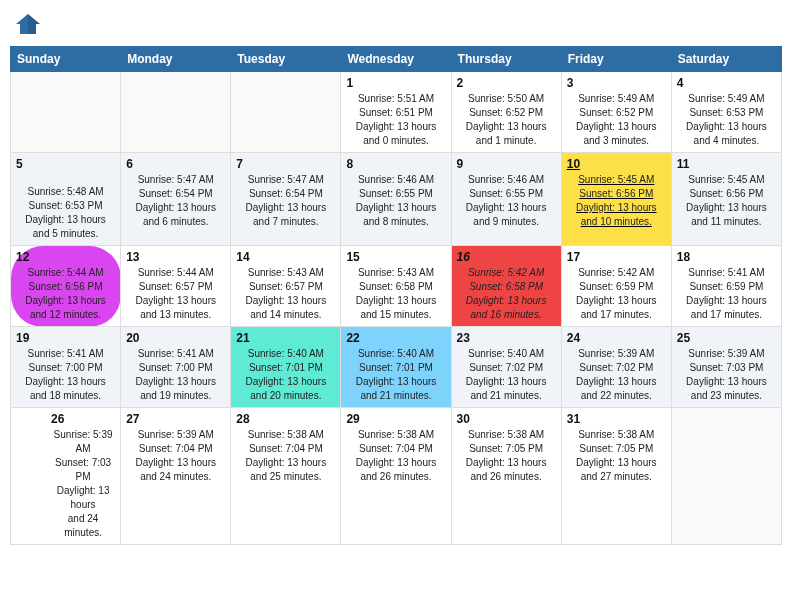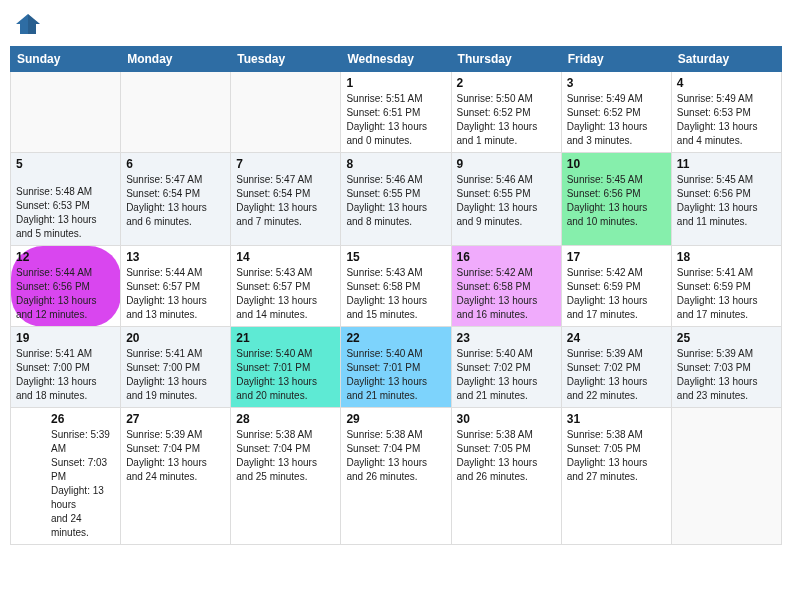--- a/index.html
+++ b/index.html
@@ -78,20 +78,21 @@
       font-weight: bold;
       font-size: 12px;
       color: #111;
       display: block;
       margin-bottom: 2px;
     }
     .day-info {
       color: #222;
       font-size: 10px;
       line-height: 1.4;
+      text-align: center;
     }
     .empty-cell {
       background: #f9f9f9 !important;
     }
   </style>
 </head>
 <body>
 
 <div class="header">
   <div class="logo">
@@ -188,21 +189,21 @@
 Daylight: 13 hours
 and 8 minutes.</div>
         </td>
         <td style="background-color: rgb(240, 244, 248);">
           <span class="day-num">9</span>
           <div class="day-info" style="white-space: pre-line;">Sunrise: 5:46 AM
 Sunset: 6:55 PM
 Daylight: 13 hours
 and 9 minutes.</div>
         </td>
-        <td style="background-color: #86efac;">
+        <td style="background-color: #fde047; text-decoration: underline;">
           <span class="day-num">10</span>
           <div class="day-info" style="white-space: pre-line;">Sunrise: 5:45 AM
 Sunset: 6:56 PM
 Daylight: 13 hours
 and 10 minutes.</div>
         </td>
         <td style="background-color: rgb(240, 244, 248);">
           <span class="day-num">11</span>
           <div class="day-info" style="white-space: pre-line;">Sunrise: 5:45 AM
 Sunset: 6:56 PM
@@ -232,21 +233,21 @@
 Daylight: 13 hours
 and 14 minutes.</div>
         </td>
         <td style="background-color: rgb(255, 255, 255);">
           <span class="day-num">15</span>
           <div class="day-info" style="white-space: pre-line;">Sunrise: 5:43 AM
 Sunset: 6:58 PM
 Daylight: 13 hours
 and 15 minutes.</div>
         </td>
-        <td style="background-color: #f0abfc;">
+        <td style="background-color: #ef4444; font-style: italic;">
           <span class="day-num">16</span>
           <div class="day-info" style="white-space: pre-line;">Sunrise: 5:42 AM
 Sunset: 6:58 PM
 Daylight: 13 hours
 and 16 minutes.</div>
         </td>
         <td style="background-color: rgb(255, 255, 255);">
           <span class="day-num">17</span>
           <div class="day-info" style="white-space: pre-line;">Sunrise: 5:42 AM
 Sunset: 6:59 PM

